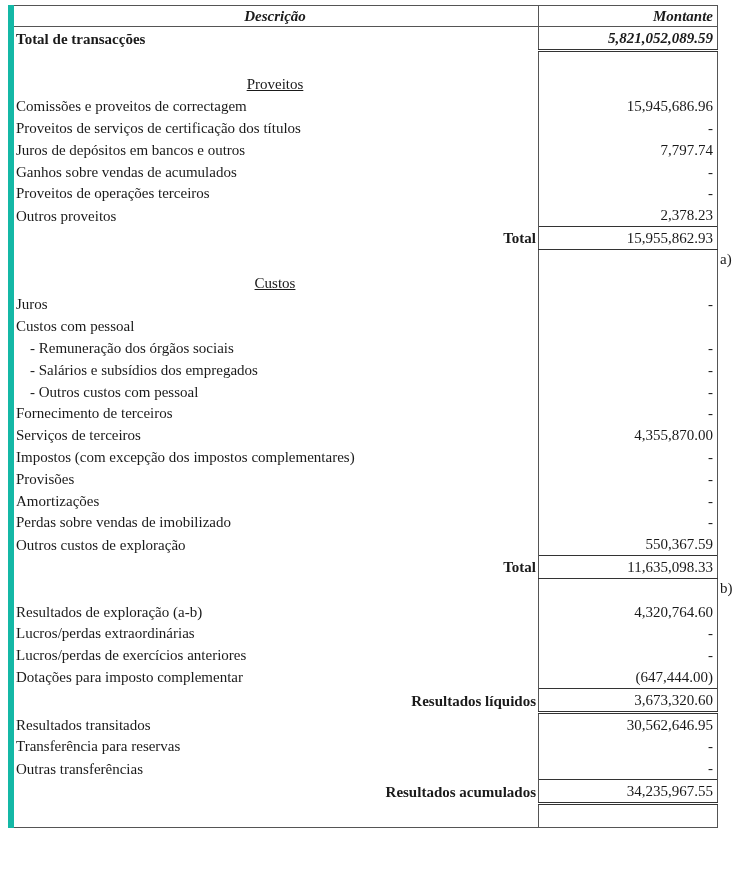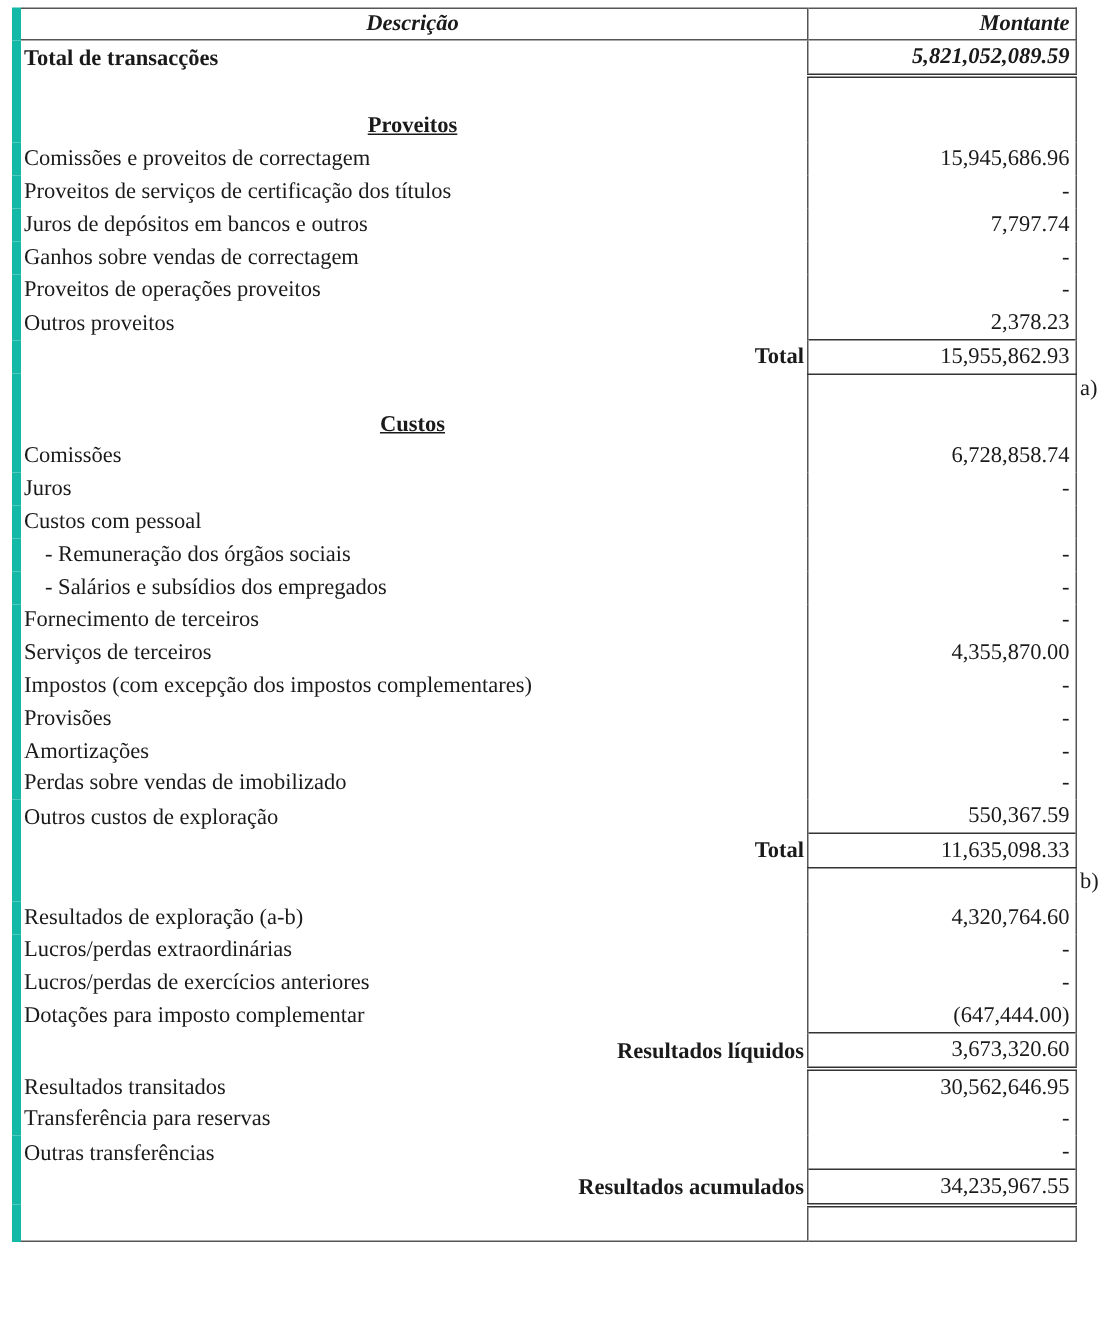--- a/index.html
+++ b/index.html
@@ -7,21 +7,21 @@
          font-family: "Liberation Serif", "DejaVu Serif", serif; color: #1a1a1a; font-size: 15px; }
   .tbl { position: absolute; left: 8px; top: 5px; width: 704px; border-collapse: collapse; table-layout: fixed; }
   .tbl td { padding: 0 4px; height: 21.8px; line-height: 21px; white-space: nowrap; vertical-align: bottom; }
   .tbl td.desc { width: 518px; border-left: 6px solid #14b8a6; padding-left: 2px; }
   .tbl td.val { width: 170px; text-align: right; border-left: 1px solid #555; border-right: 1px solid #555; padding-right: 4px; }
   .tbl td.note { position: relative; border: none; }
   .hdr td { font-style: italic; font-weight: bold; text-align: center; border-top: 1px solid #555; border-bottom: 1px solid #555; height: 20px; line-height: 20px; }
   .hdr td.desc { text-align: center; }
   .bold { font-weight: bold; }
   .italic-bold { font-style: italic; font-weight: bold; }
-  .section-title td.desc { text-align: center; font-weight: bold; }
+  .section-title td.desc { text-align: center; font-weight: normal; }
   .section-title span { text-decoration: underline; }
   .total-row td.desc { text-align: right; font-weight: bold; padding-right: 2px; }
   .total-row td.val { border-top: 1px solid #333; border-bottom: 1px solid #333; }
   .dbl-bottom td.val { border-bottom: 3px double #333; }
   .sub td.desc { padding-left: 16px; }
   .last td { border-bottom: 1px solid #555; }
   .note-lbl { position: absolute; left: 712px; font-size: 15px; }
 </style>
 </head>
 <body>
@@ -57,26 +57,26 @@
         <td class="desc">Proveitos de serviços de certificação dos títulos</td>
         <td class="val">-</td>
         <td class="note"></td>
       </tr>
   <tr>
         <td class="desc">Juros de depósitos em bancos e outros</td>
         <td class="val">7,797.74</td>
         <td class="note"></td>
       </tr>
   <tr>
-        <td class="desc">Ganhos sobre vendas de correctagem</td>
-        <td class="val">-</td>
-        <td class="note"></td>
-      </tr>
-  <tr>
-        <td class="desc">Proveitos de operações proveitos</td>
+        <td class="desc">Ganhos sobre vendas de acumulados</td>
+        <td class="val">-</td>
+        <td class="note"></td>
+      </tr>
+  <tr>
+        <td class="desc">Proveitos de operações terceiros</td>
         <td class="val">-</td>
         <td class="note"></td>
       </tr>
   <tr>
         <td class="desc">Outros proveitos</td>
         <td class="val">2,378.23</td>
         <td class="note"></td>
       </tr>
   <tr class="total-row">
     <td class="desc">Total</td>
@@ -89,41 +89,41 @@
         <td class="desc"></td>
         <td class="val"></td>
         <td class="note"></td>
       </tr>
   <tr class="section-title">
     <td class="desc"><span>Custos</span></td>
     <td class="val"></td>
         <td class="note"></td>
   </tr>
   <tr>
-        <td class="desc">Comissões</td>
-        <td class="val">6,728,858.74</td>
-        <td class="note"></td>
-      </tr>
-  <tr>
         <td class="desc">Juros</td>
         <td class="val">-</td>
         <td class="note"></td>
       </tr>
   <tr>
         <td class="desc">Custos com pessoal</td>
         <td class="val"></td>
         <td class="note"></td>
       </tr>
   <tr class="sub">
         <td class="desc">- Remuneração dos órgãos sociais</td>
         <td class="val">-</td>
         <td class="note"></td>
       </tr>
   <tr class="sub">
         <td class="desc">- Salários e subsídios dos empregados</td>
+        <td class="val">-</td>
+        <td class="note"></td>
+      </tr>
+  <tr class="sub">
+        <td class="desc">- Outros custos com pessoal</td>
         <td class="val">-</td>
         <td class="note"></td>
       </tr>
   <tr>
         <td class="desc">Fornecimento de terceiros</td>
         <td class="val">-</td>
         <td class="note"></td>
       </tr>
   <tr>
         <td class="desc">Serviços de terceiros</td>

